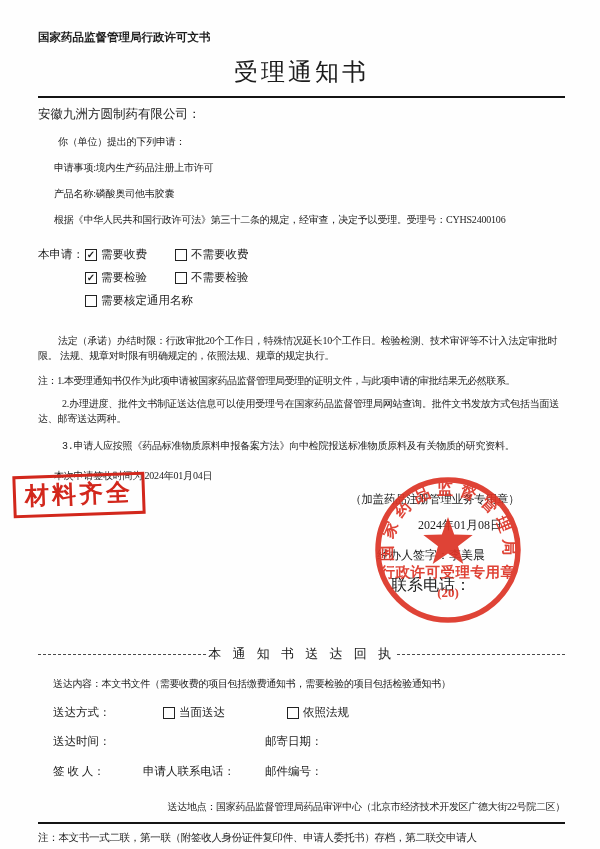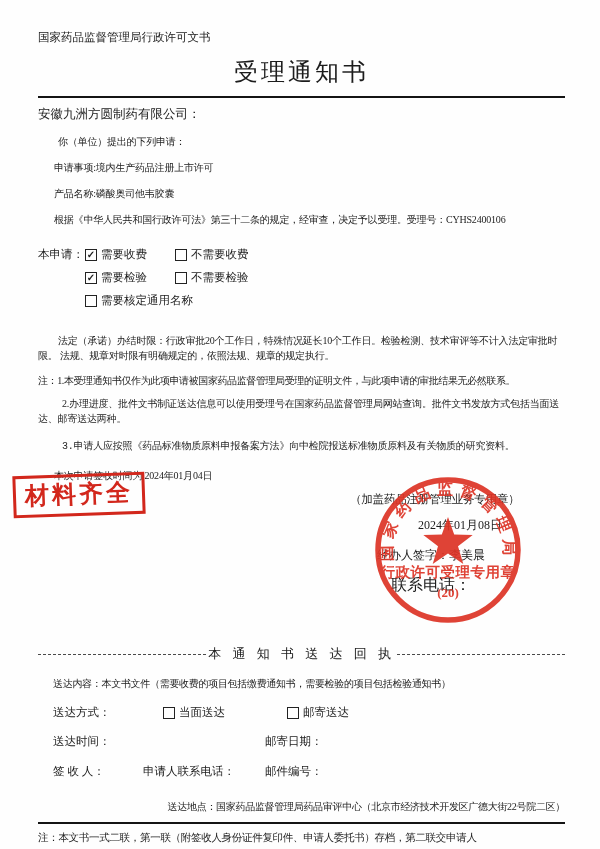--- a/index.html
+++ b/index.html
@@ -5,21 +5,21 @@
   html,body { margin:0; padding:0; background:#e8e8e8; }
   .page {
     position:relative; width:600px; height:849px; margin:0 auto;
     background:#fefefe; overflow:hidden; box-sizing:border-box;
     font-family:"Liberation Serif","DejaVu Serif",serif;
     color:#1c1c1c;
   }
   .content { padding:0 35px 0 38px; }
   .letterhead {
     margin-top:30px; font-family:"Liberation Sans","DejaVu Sans",sans-serif;
-    font-weight:normal; font-size:11.5px;
+    font-weight:bold; font-size:11.5px;
   }
   .doc-title { margin-top:11px; text-align:center; font-size:24px; letter-spacing:3px; }
   .rule-thick { border:none; border-top:2.2px solid #141414; margin:8px 0 0 0; }
   .recipient { margin-top:8px; font-size:12.5px; }
   .p { font-size:10px; letter-spacing:-0.2px; line-height:1.5; }
   .intro { margin-top:11px; text-indent:2em; }
   .field { margin-top:11px; text-indent:1.6em; white-space:nowrap; }
   .decision { margin-top:11px; text-indent:1.6em; white-space:nowrap; }
   .checks { margin-top:20px; display:flex; font-size:11.5px; }
   .checks-label { width:47px; flex:none; }
@@ -133,21 +133,21 @@
     <div class="p receipt-content">送达内容：本文书文件（需要收费的项目包括缴费通知书，需要检验的项目包括检验通知书）</div>
 
     <div class="receipt-row row-method">
       <span class="rlabel">送达方式：</span>
       <span class="check-item">
         <span class="cbox"></span>
         <span>当面送达</span>
       </span>
       <span class="check-item">
         <span class="cbox"></span>
-        <span>邮寄送达</span>
+        <span>依照法规</span>
       </span>
     </div>
 
     <div class="receipt-row row-time">
       <span class="c1">送达时间：</span>
       <span class="c2">邮寄日期：</span>
     </div>
 
     <div class="receipt-row row-signer">
       <span class="c1">签 收 人：</span>

